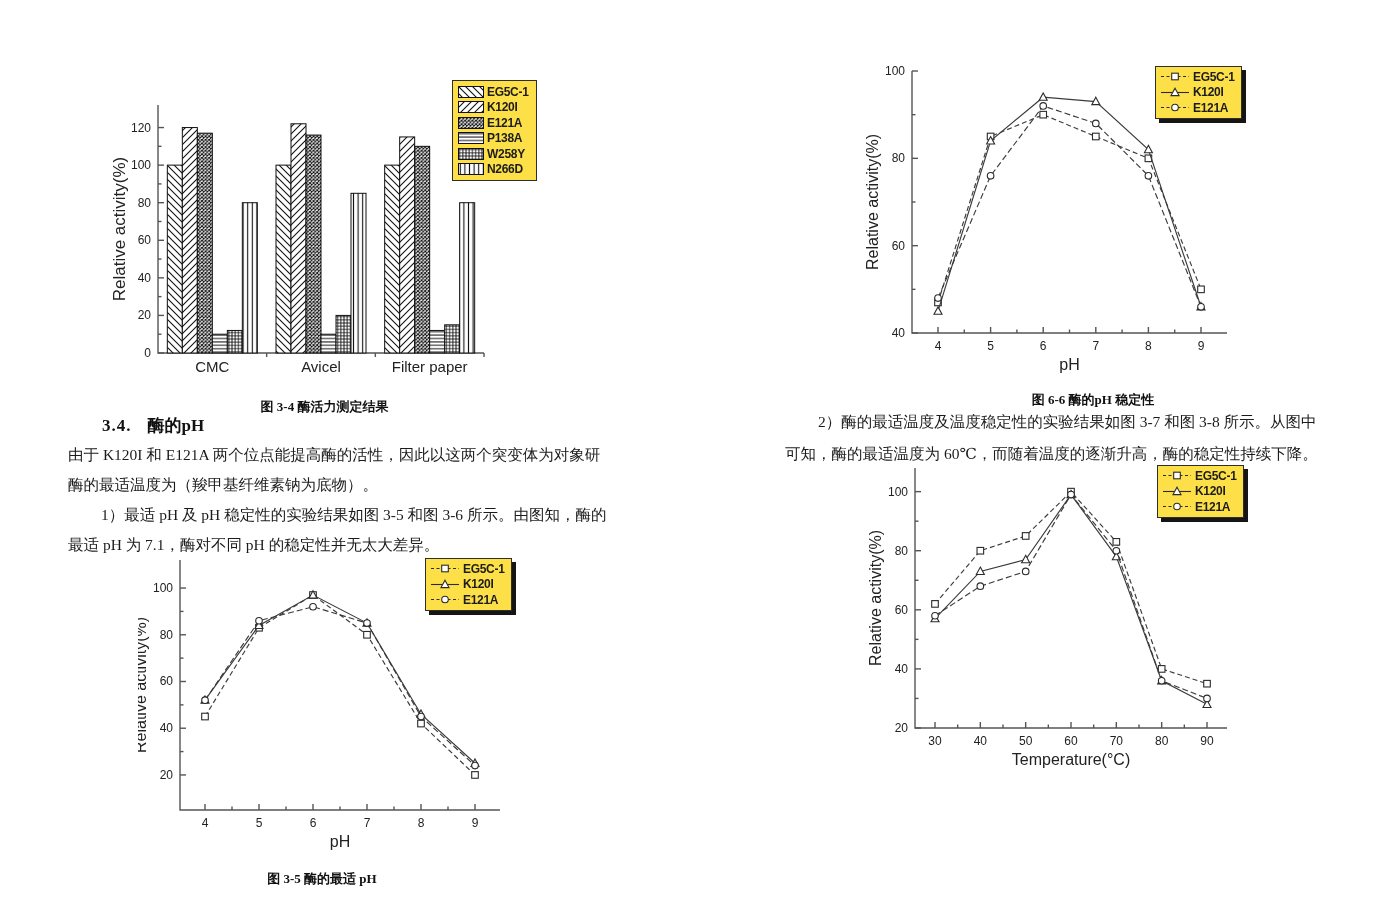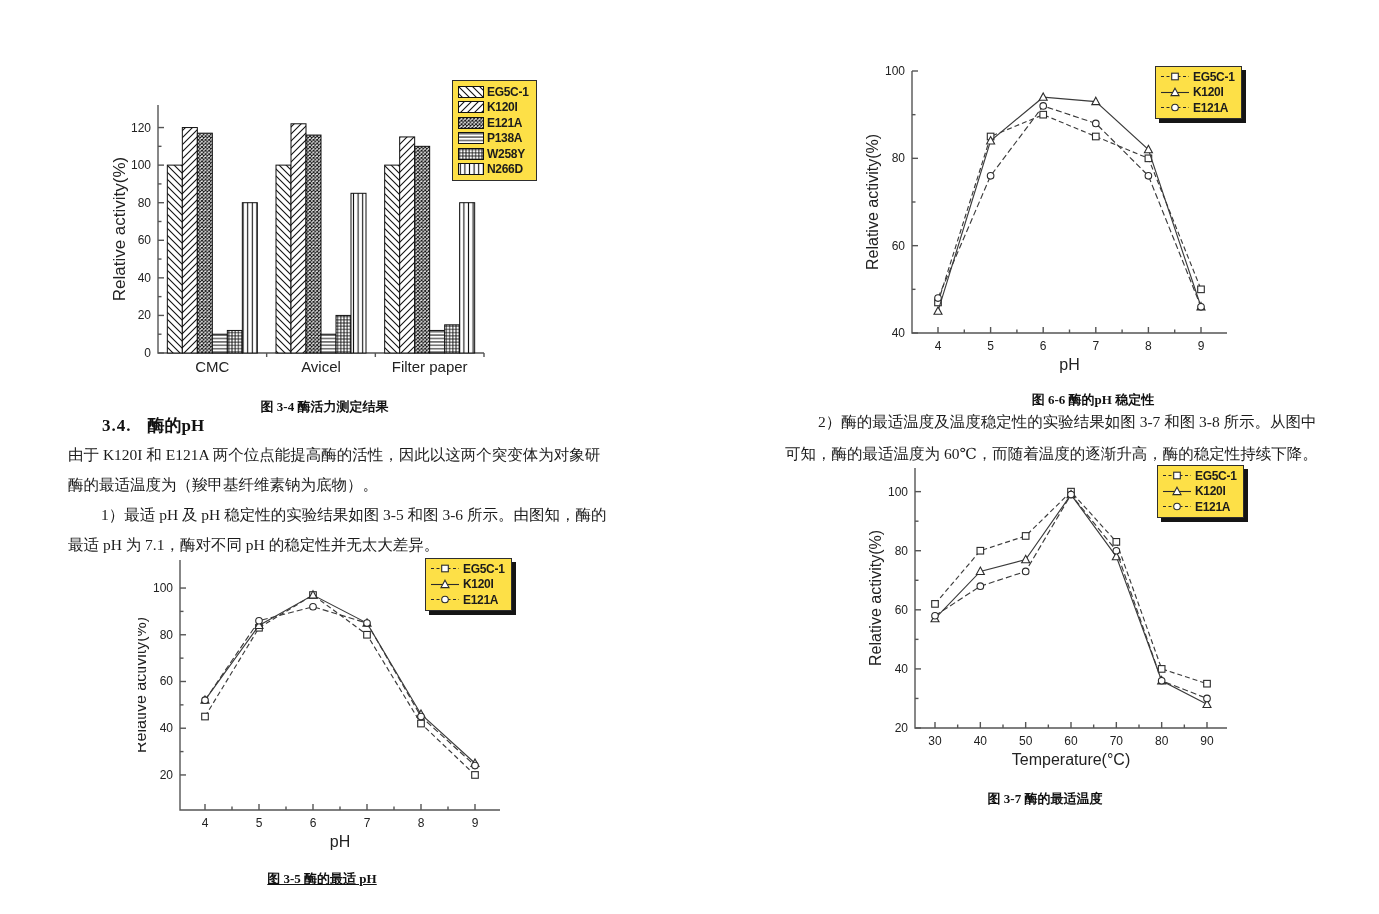--- a/index.html
+++ b/index.html
@@ -21,21 +21,21 @@
 
   #c-fig3-4{left:112px;top:75px;width:425px;}
   #c-fig3-5{left:138px;top:552px;width:400px;}
   #c-fig3-6{left:858px;top:58px;width:380px;}
   #c-fig3-7{left:845px;top:462px;width:400px;}
   #c-fig3-4 .legend{left:340px;top:5px;padding:3px 7px 3px 5px;}
   #c-fig3-5 .legend{left:287px;top:6px;}
   #c-fig3-6 .legend{left:297px;top:8px;}
   #c-fig3-7 .legend{left:312px;top:3px;}
   #c-fig3-6 .caption{transform:translateX(45px);}
-  #c-fig3-5 .caption{transform:translateX(-16px);text-decoration:underline;}
+  #c-fig3-5 .caption{transform:translateX(-16px);}
 
   svg text{font-family:"Liberation Sans","DejaVu Sans",sans-serif;}
 
   .heading{position:absolute;left:70px;top:400px;font-size:17px;font-weight:bold;color:#111;}
   .heading .hnum{margin-right:16px;letter-spacing:1px;margin-left:32px;}
   .para{position:absolute;}
   #left-para{left:68px;top:440px;}
   #right-para{left:785px;top:406px;}
   .pline{white-space:nowrap;font-size:15.5px;color:#1b1b1b;}
   #left-para .pline{height:30px;line-height:30px;}
@@ -516,16 +516,15 @@
         <div class="lrow">
           <span class="lswatch">
             <svg width="30" height="11">
               <line x1="1" y1="5.5" x2="29" y2="5.5" stroke="#2b2b2b" stroke-width="1.1" stroke-dasharray="3,2.5"></line>
               <circle cx="15" cy="5.5" r="3.3" fill="#fff" stroke="#2b2b2b" stroke-width="1.1"></circle>
             </svg>
           </span>
           <span class="ll">E121A</span>
         </div>
       </div>
-    <div class="caption">图 3-7  酶的最适温度</div>
   </section>
 
 </div>
 
 </body></html>

